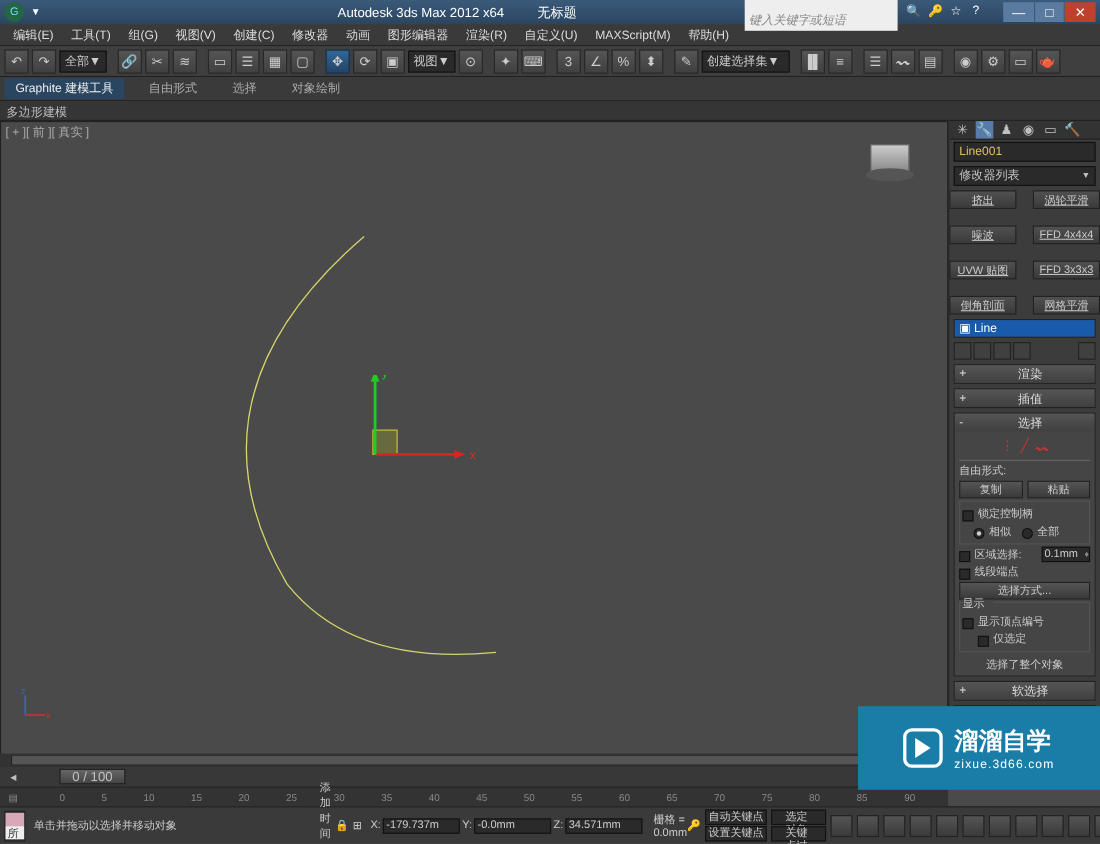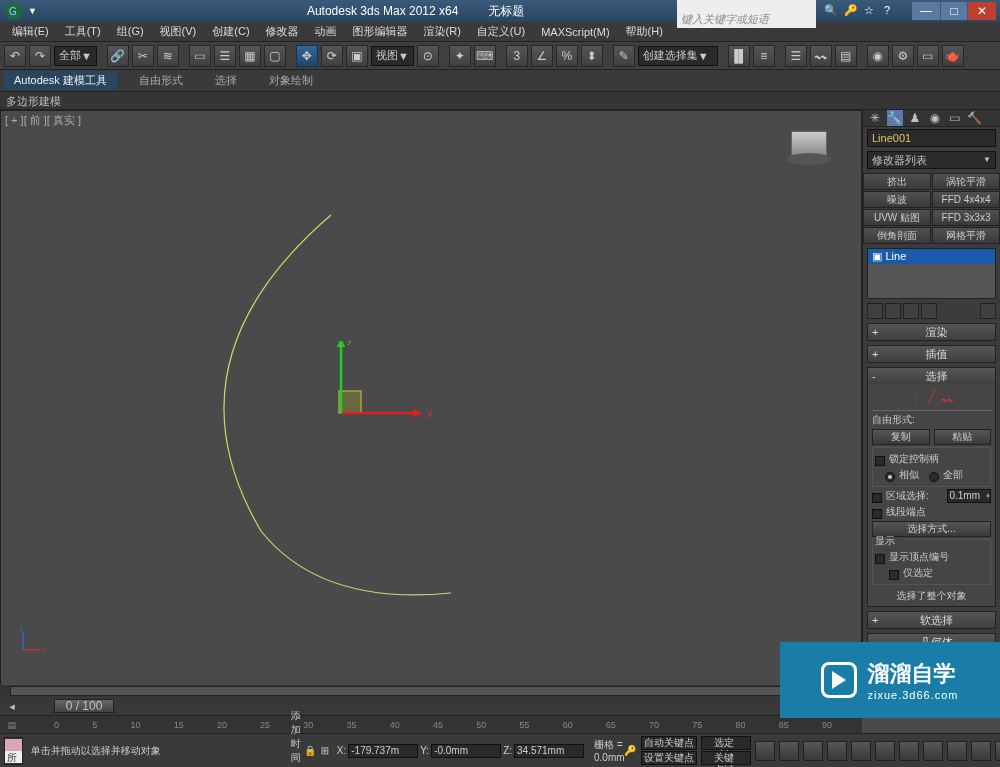--- a/index.html
+++ b/index.html
@@ -45,21 +45,21 @@
 .vp-cube .base{width:44px;height:12px;background:#555;border-radius:50%;margin-top:-4px;}
 
 
 .panel { width:138px; background:#3c3c3c; border-left:1px solid #222; display:flex; flex-direction:column; overflow:hidden;}
 .cmd-tabs{height:22px;background:#333;display:flex;align-items:center;gap:4px;padding:0 4px;border-bottom:1px solid #222;}
 .cmd-tabs span{width:16px;height:16px;display:flex;align-items:center;justify-content:center;font-size:12px;}
 .cmd-tabs span.active{background:#5a7aaa;}
 .pname{height:18px;background:#2a2a2a;border:1px solid #111;margin:2px 4px;padding:0 4px;font-size:11px;line-height:16px;color:#e0c060;}
 .pdrop{height:18px;background:#2a2a2a;border:1px solid #111;margin:2px 4px;padding:0 4px;font-size:11px;line-height:16px;display:flex;justify-content:space-between;align-items:center;}
 .pdrop::after{content:"▼";font-size:8px;}
-.mod-grid{display:grid;grid-template-columns:1fr 1fr;gap:1px;margin:2px 0;}
+.mod-grid{display:grid;grid-template-columns:1fr 1fr;gap:15px;margin:2px 0;text-decoration:underline;}
 .mod-btn{height:17px;background:linear-gradient(#505050,#3a3a3a);border:1px solid #222;font-size:10px;display:flex;align-items:center;justify-content:center;color:#ccc;}
 .stack{height:80px;background:#555;border:1px solid #222;margin:2px 4px;}
 .stack-item{background:#1a5aaa;color:#fff;padding:1px 4px;font-size:11px;}
 .stack-tools{height:20px;display:flex;gap:2px;margin:2px 4px;align-items:center;}
 .stack-tools span{width:16px;height:16px;border:1px solid #222;background:#404040;}
 .stack-tools .spacer{flex:1;border:none;background:none;}
 
 .rollout{margin:2px 4px;border:1px solid #222;}
 .rollout-hdr{height:16px;background:linear-gradient(#555,#404040);display:flex;align-items:center;padding:0 4px;font-size:11px;color:#ddd;}
 .rollout-hdr .sign{width:10px;display:inline-block;}
@@ -189,21 +189,21 @@
   <div class="tbtn">〰</div>
   <div class="tbtn">▤</div>
   <div class="tsep"></div>
   <div class="tbtn">◉</div>
   <div class="tbtn">⚙</div>
   <div class="tbtn">▭</div>
   <div class="tbtn">🫖</div>
 </div>
 
 <div class="ribbon">
-  <span class="tab">Autodesk 建模工具</span>
+  <span class="tab">Graphite 建模工具</span>
   <span class="tab plain">自由形式</span>
   <span class="tab plain">选择</span>
   <span class="tab plain">对象绘制</span>
 </div>
 <div class="subribbon">多边形建模</div>
 
 <div class="main">
   <div class="viewport">
     <div class="vp-label">[ + ][ 前 ][ 真实 ]</div>
     <div class="vp-cube">

